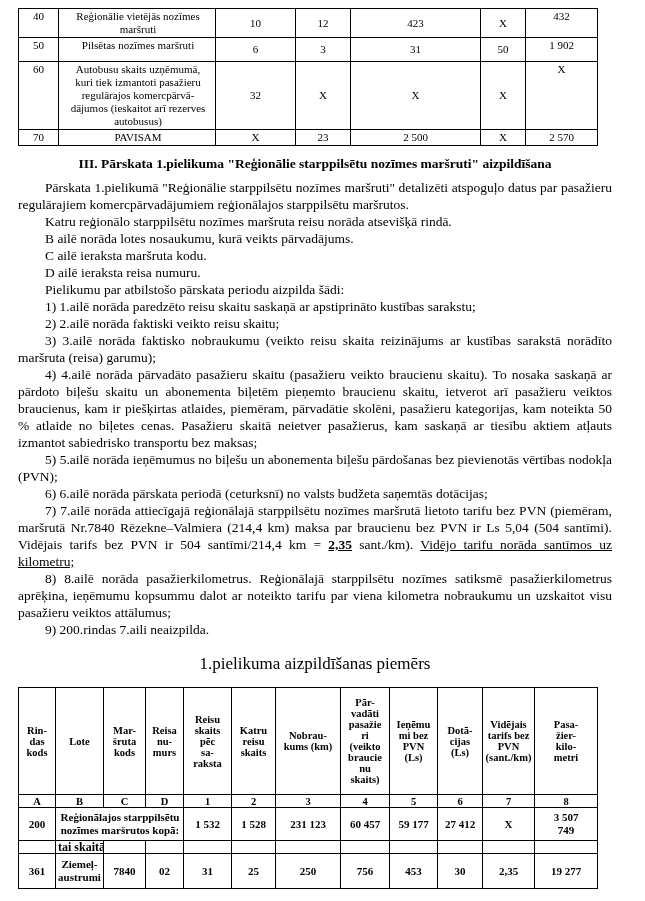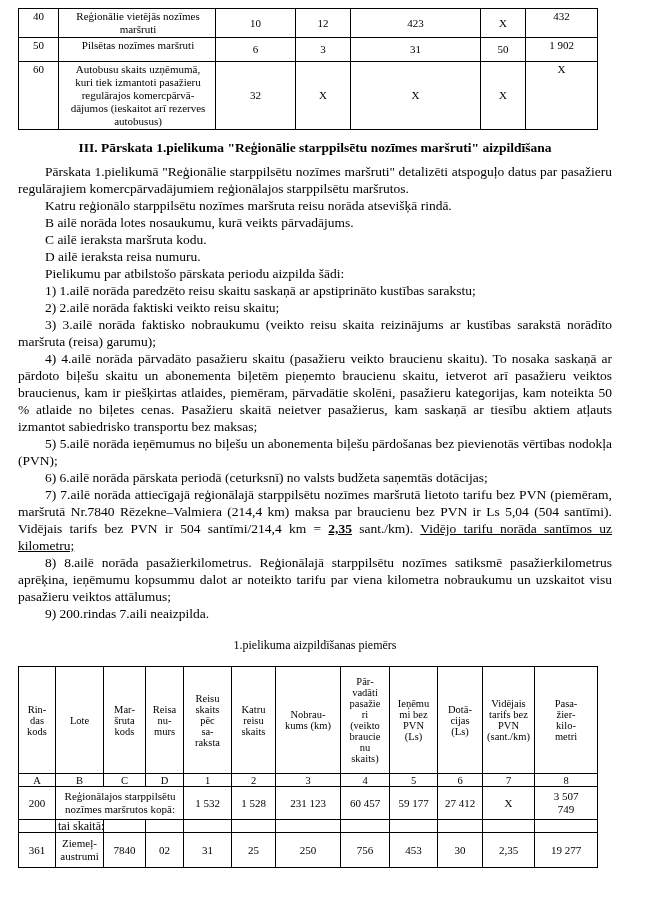--- a/index.html
+++ b/index.html
@@ -16,24 +16,24 @@
   .t-top .r40 { height:27px; }
   .t-top .r50 { height:24px; }
   .t-top .r60 { height:68px; }
   .t-top .r70 { height:15px; }
 
   
   .sec-heading { font-size:13.5px; font-weight:bold; text-align:center; margin:10px 0 7px 0; }
   .para { font-size:13.5px; line-height:17px; text-align:justify; text-indent:27px; margin:0; }
   .bold-underline { font-weight:bold; text-decoration:underline; }
   .underline { text-decoration:underline; }
-  .ex-heading { font-size:12px; font-weight:normal; text-align:center; margin:16px 0 13px 0; }
+  .ex-heading { font-size:17px; font-weight:normal; text-align:center; margin:16px 0 13px 0; }
 
   
-  .t-ex td { white-space:pre-line; }
+  .t-ex td { white-space:pre-line;font-weight:bold; }
   .t-ex .hdr td { font-size:10.5px; line-height:11px; height:104px; }
   .t-ex .letters td { height:12px; font-size:10.5px; line-height:11px; padding:0 2px; }
   .t-ex .r200 td { height:30px; }
   .t-ex .rtai td { height:12px; font-size:12px; line-height:11px; padding:0 2px; }
   .t-ex .r201 td { height:32px; }
   .t-ex .left { text-align:center; padding-left:3px; }
   .t-ex .nowrap { white-space:nowrap; }
 </style>
 </head>
 <body>
@@ -75,20 +75,29 @@
       <td class="lbl">Autobusu skaits uzņēmumā,
 kuri tiek izmantoti pasažieru
 regulārajos komercpārvā-
 dājumos (ieskaitot arī rezerves
 autobusus)</td>
       <td>32</td>
       <td>X</td>
       <td>X</td>
       <td>X</td>
       <td class="last">X</td>
+    </tr>
+    <tr class="r70">
+      <td class="code">70</td>
+      <td class="lbl">PAVISAM</td>
+      <td>X</td>
+      <td>23</td>
+      <td>2 500</td>
+      <td>X</td>
+      <td class="last">2 570</td>
     </tr>
   </tbody>
     </table>
 
   <div class="sec-heading">III. Pārskata 1.pielikuma "Reģionālie starppilsētu nozīmes maršruti" aizpildīšana</div>
 
   <p class="para">Pārskata 1.pielikumā "Reģionālie starppilsētu nozīmes maršruti" detalizēti atspoguļo datus par pasažieru regulārajiem komercpārvadājumiem reģionālajos starppilsētu maršrutos.</p>
   <p class="para">Katru reģionālo starppilsētu nozīmes maršruta reisu norāda atsevišķā rindā.</p>
   <p class="para">B ailē norāda lotes nosaukumu, kurā veikts pārvadājums.</p>
   <p class="para">C ailē ieraksta maršruta kodu.</p>

